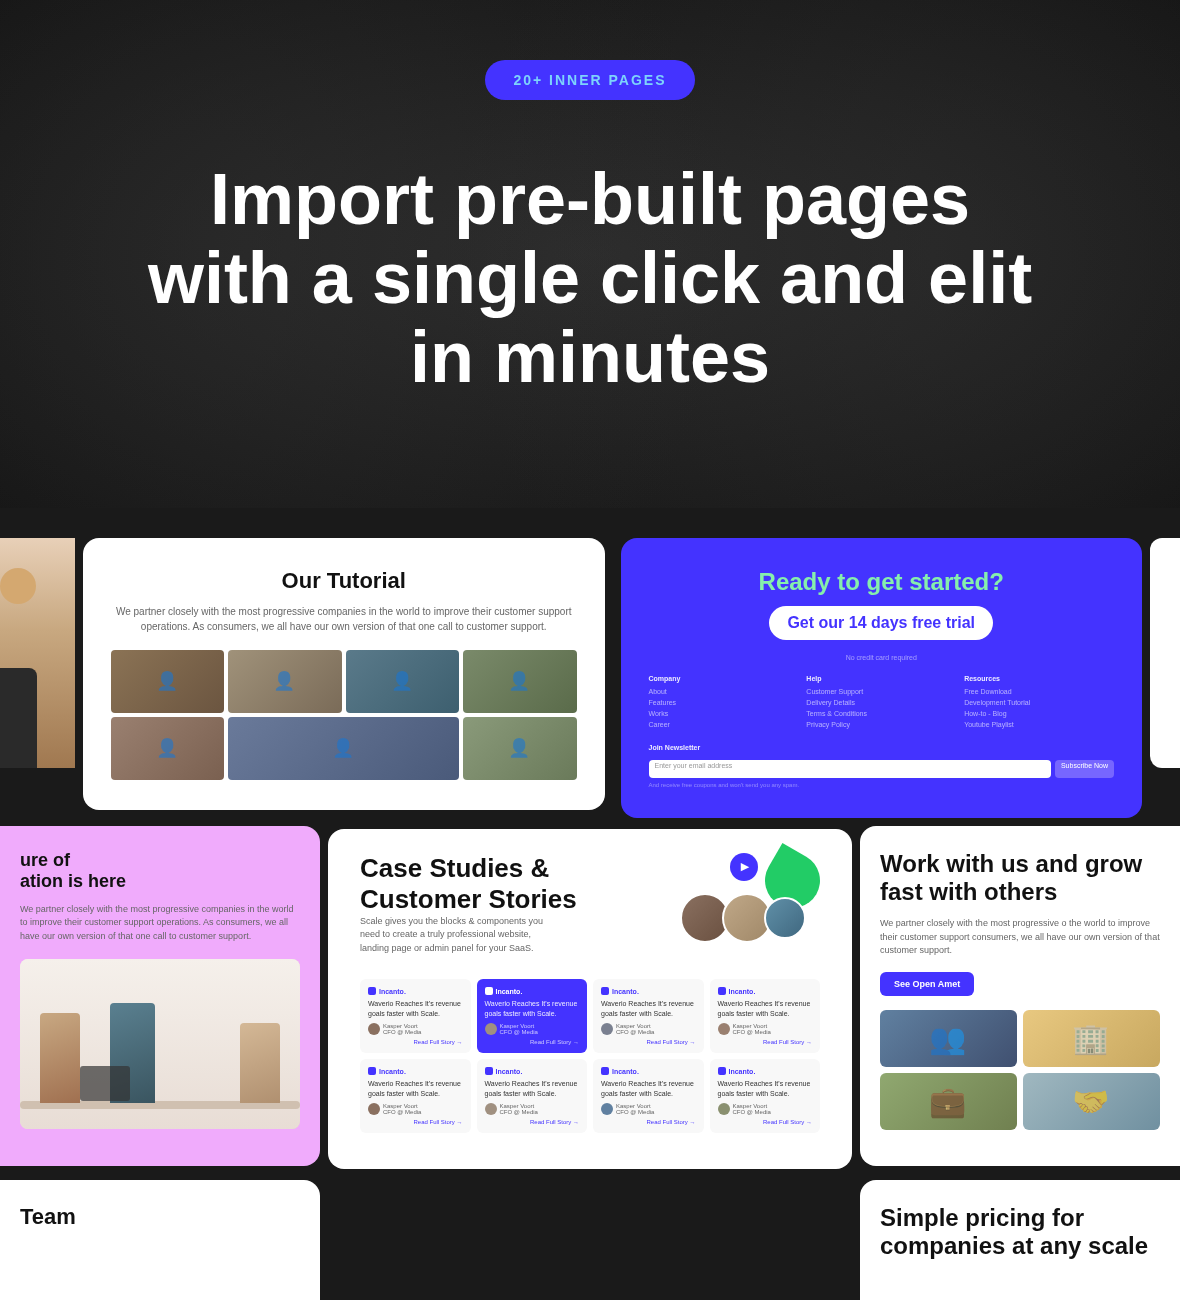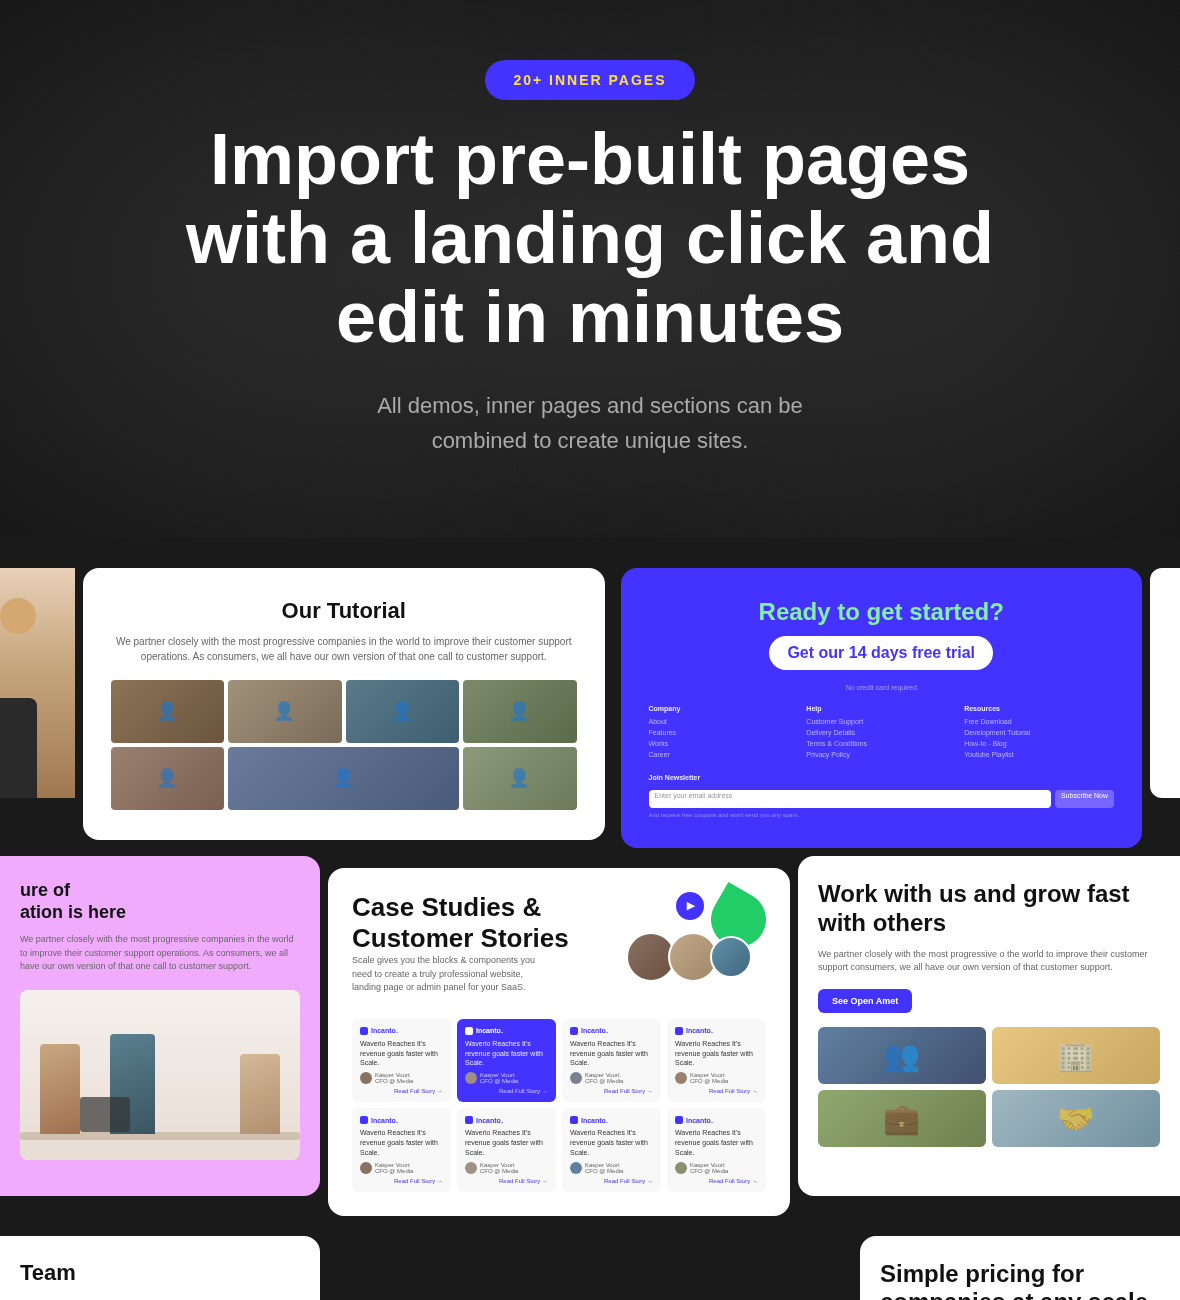--- a/index.html
+++ b/index.html
@@ -24,27 +24,27 @@
       position: absolute;
       inset: 0;
       background-image: 
         radial-gradient(circle at 20% 50%, rgba(60,60,60,0.3) 0%, transparent 50%),
         radial-gradient(circle at 80% 50%, rgba(60,60,60,0.3) 0%, transparent 50%);
     }
 
     .badge-pill {
       display: inline-block;
       background: #4433ff;
-      color: #fde047;
+      color: #7dd3fc;
       font-size: 14px;
       font-weight: 700;
       letter-spacing: 2px;
       padding: 12px 28px;
       border-radius: 50px;
-      margin-bottom: 20px;
+      margin-bottom: 60px;
       position: relative;
     }
 
     .hero-title {
       font-size: 72px;
       font-weight: 900;
       color: white;
       line-height: 1.1;
       max-width: 900px;
       margin: 0 auto 30px;
@@ -291,22 +291,22 @@
       justify-content: center;
       gap: 8px;
       padding-bottom: 10px;
     }
 
     .card-middle {
       flex: 1;
       min-height: 340px;
       background: white;
       border-radius: 16px;
-      padding: 24px 24px;
-      margin: 12px 8px;
+      padding: 24px 32px;
+      margin: 3px 8px;
     }
 
     .case-studies-header {
       display: flex;
       align-items: flex-start;
       justify-content: space-between;
       margin-bottom: 12px;
     }
 
     .case-studies-title {
@@ -383,21 +383,21 @@
     }
 
     .read-full {
       font-size: 6px;
       color: #4433ff;
       text-align: right;
       margin-top: 4px;
     }
 
     .card-right {
-      width: 382px;
+      width: 320px;
       min-height: 340px;
       background: white;
       border-radius: 16px 0 0 16px;
       padding: 24px 20px;
       flex-shrink: 0;
     }
 
     .card-right-title {
       font-size: 24px;
       font-weight: 800;
@@ -478,22 +478,21 @@
     .av-1 { background: linear-gradient(135deg, #8a7060, #6a5040); }
     .av-2 { background: linear-gradient(135deg, #c0a888, #a08868); }
     .av-3 { background: linear-gradient(135deg, #6090a8, #406880); width: 42px; height: 42px; }
 
   </style>
 </head>
 <body>
 
 <div class="hero-section">
   <div class="badge-pill">20+ INNER PAGES</div>
-  <h1 class="hero-title">Import pre-built pages with a landing click and edit in minutes</h1>
-  <p class="hero-subtitle">All demos, inner pages and sections can be combined to create unique sites.</p>
+  <h1 class="hero-title">Import pre-built pages with a single click and elit in minutes</h1>
 </div>
 
 <div class="cards-row">
 
   <div class="person-peek">
     <div style="width:100%;height:100%;background:linear-gradient(180deg, #e8d0b8 0%, #c8a880 40%, #a07850 100%); position:relative;">
 
       <div style="width:36px;height:36px;background:#d4a870;border-radius:50%;position:absolute;top:30px;left:18px;transform:translateX(-50%);"></div>
 
       <div style="width:50px;height:100px;background:#2a2a2a;border-radius:8px 8px 0 0;position:absolute;bottom:0;left:12px;transform:translateX(-50%);"></div>

